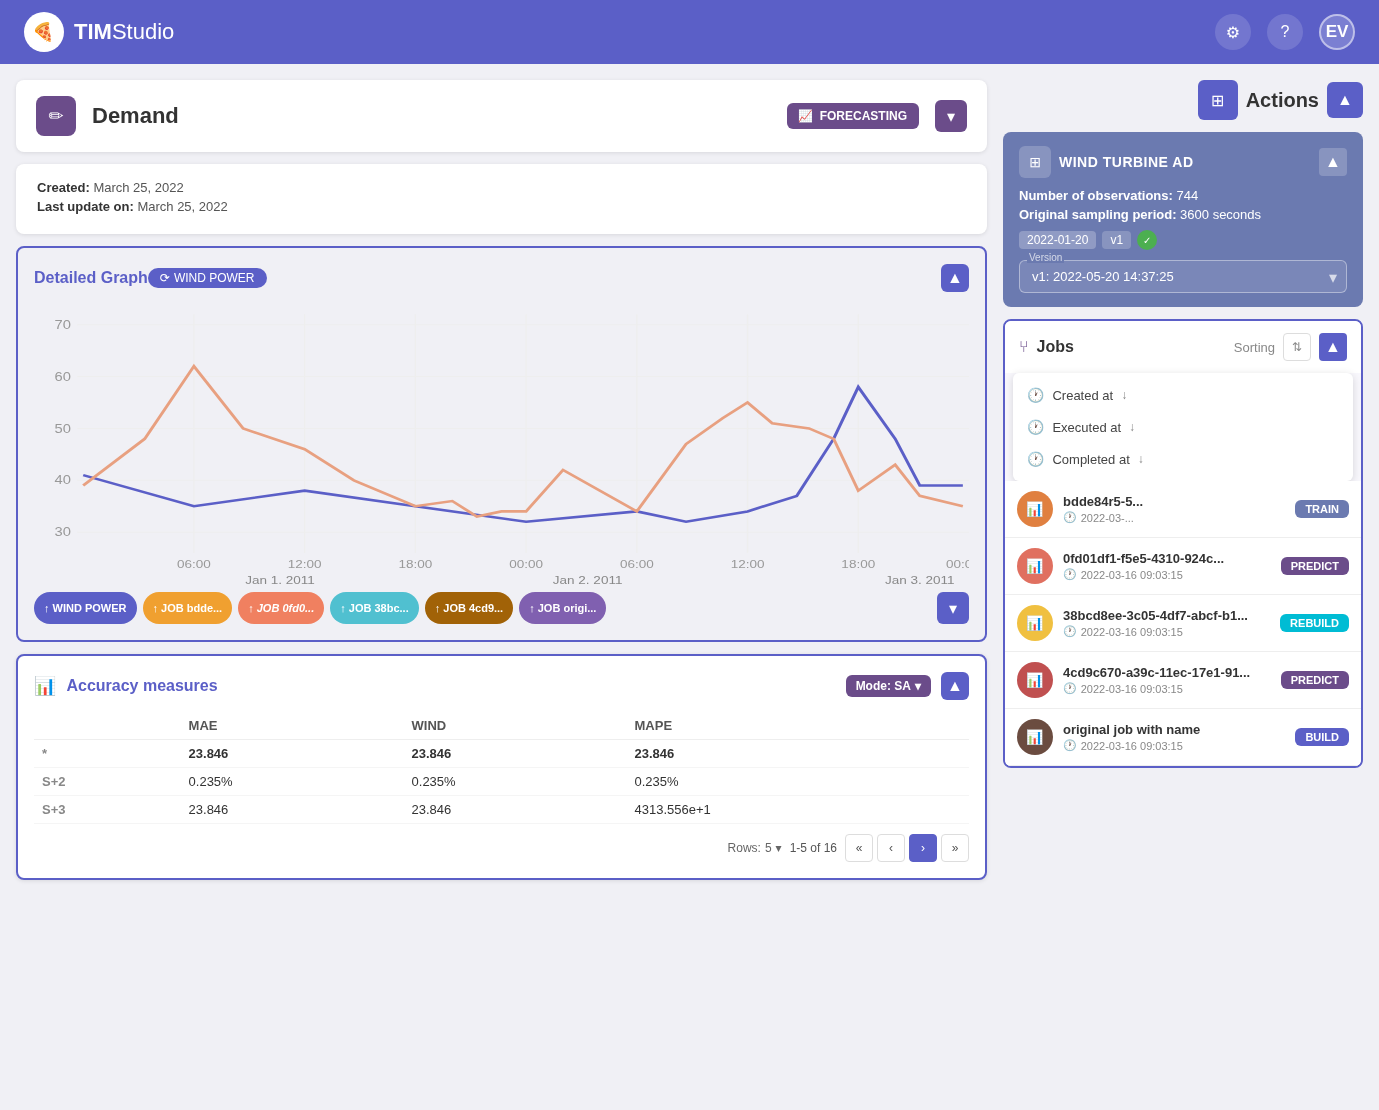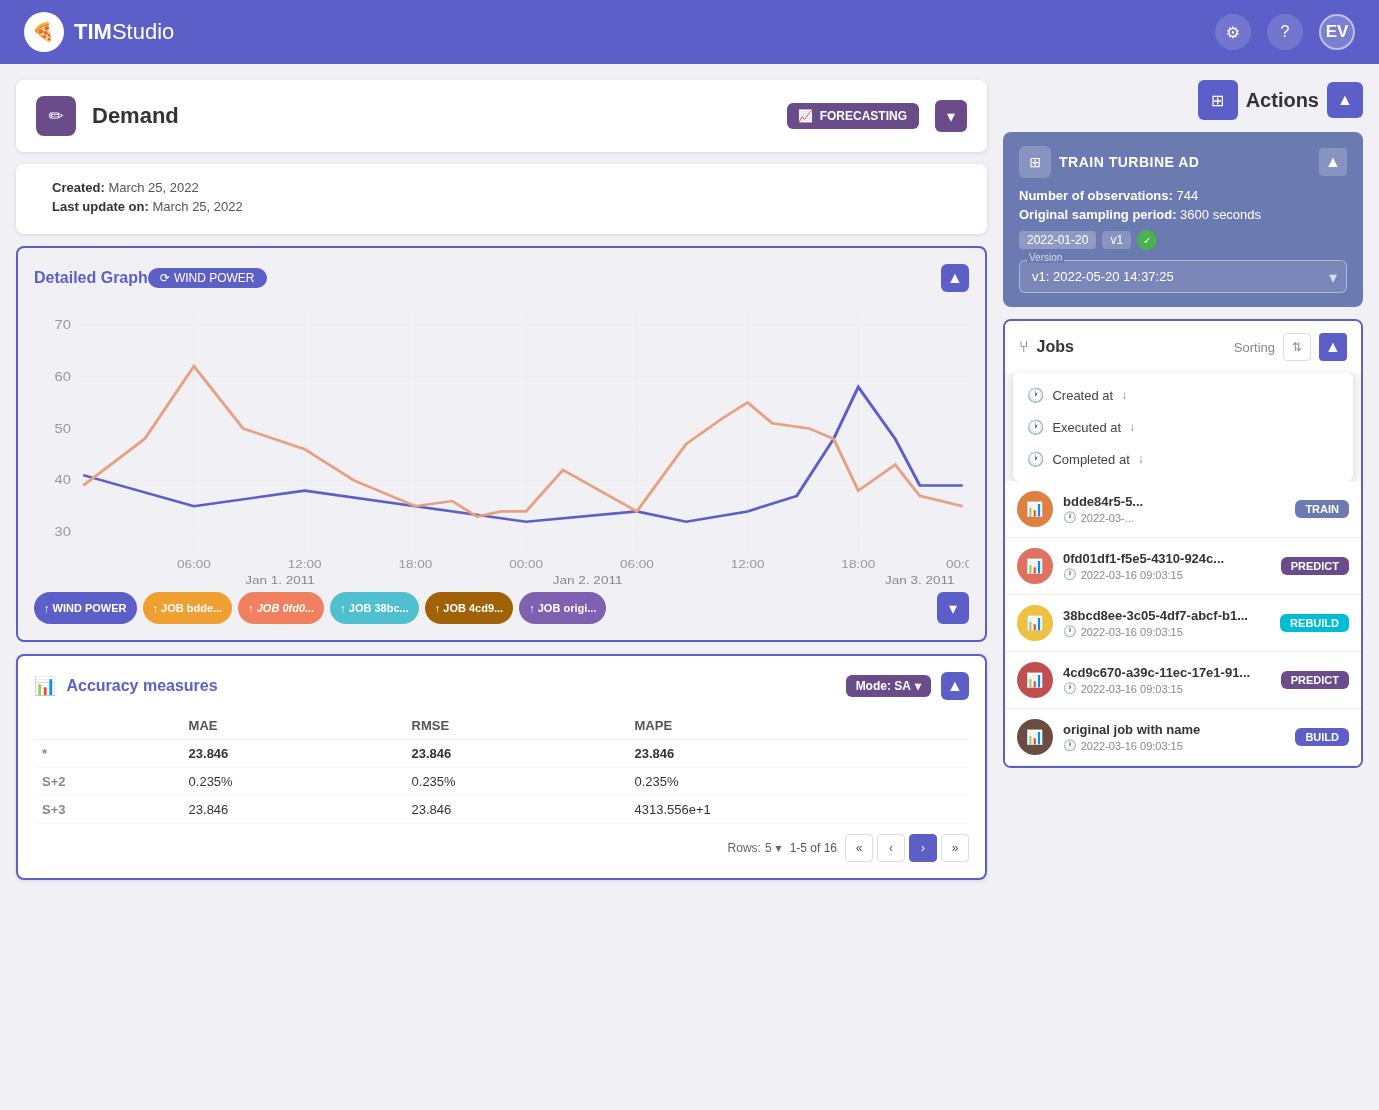--- a/index.html
+++ b/index.html
@@ -25,21 +25,21 @@
     .card { background: white; border-radius: 8px; box-shadow: 0 1px 4px rgba(0,0,0,0.1); }
 
     
     .demand-card { padding: 16px 20px; display: flex; align-items: center; gap: 16px; }
     .demand-icon { width: 40px; height: 40px; background: #6b4c8a; border-radius: 8px; display: flex; align-items: center; justify-content: center; color: white; font-size: 18px; }
     .demand-title { font-size: 22px; font-weight: 700; color: #333; flex: 1; }
     .forecasting-badge { background: #6b4c8a; color: white; border-radius: 6px; padding: 6px 12px; font-size: 12px; font-weight: 600; display: flex; align-items: center; gap: 6px; }
     .demand-dropdown { width: 32px; height: 32px; background: #6b4c8a; border-radius: 6px; display: flex; align-items: center; justify-content: center; color: white; cursor: pointer; }
 
     
-    .info-card { padding: 16px 36px; }
+    .info-card { padding: 16px 21px; }
     .info-row { font-size: 13px; color: #555; margin-bottom: 4px; }
     .info-row strong { font-weight: 700; color: #333; }
 
     
     .graph-card { padding: 16px; border: 2px solid #5b5fc7; border-radius: 8px; }
     .graph-header { display: flex; align-items: center; gap: 0; margin-bottom: 12px; }
     .graph-title { font-size: 16px; font-weight: 700; color: #5b5fc7; }
     .wind-power-badge { background: #5b5fc7; color: white; border-radius: 20px; padding: 3px 12px; font-size: 12px; display: flex; align-items: center; gap: 4px; }
     .graph-spacer { flex: 1; }
     .graph-collapse { background: #5b5fc7; border-radius: 6px; width: 28px; height: 28px; display: flex; align-items: center; justify-content: center; color: white; cursor: pointer; }
@@ -252,21 +252,21 @@
           <span>Mode: SA</span>
           <span>▾</span>
         </div>
         <div class="graph-collapse">▲</div>
       </div>
       <table class="accuracy-table">
         <thead>
           <tr>
             <th></th>
             <th>MAE</th>
-            <th>RMSE</th>
+            <th>WIND</th>
             <th>MAPE</th>
           </tr>
         </thead>
         <tbody id="accuracy-tbody">
             <tr>
     <td>*</td>
     <td>23.846</td>
     <td>23.846</td>
     <td>23.846</td>
   </tr>
@@ -306,21 +306,21 @@
 
     <div class="actions-header">
       <div class="actions-grid-btn">⊞</div>
       <div class="actions-label">Actions</div>
       <div class="actions-collapse">▲</div>
     </div>
 
     <div class="wind-card">
       <div class="wind-card-header">
         <div class="wind-card-icon">⊞</div>
-        <div class="wind-card-title">TRAIN TURBINE AD</div>
+        <div class="wind-card-title">WIND TURBINE AD</div>
         <div class="wind-card-collapse">▲</div>
       </div>
       <div class="wind-info">
         <strong>Number of observations:</strong>
         <span>744</span>
       </div>
       <div class="wind-info">
         <strong>Original sampling period:</strong>
         <span>3600 seconds</span>
       </div>

